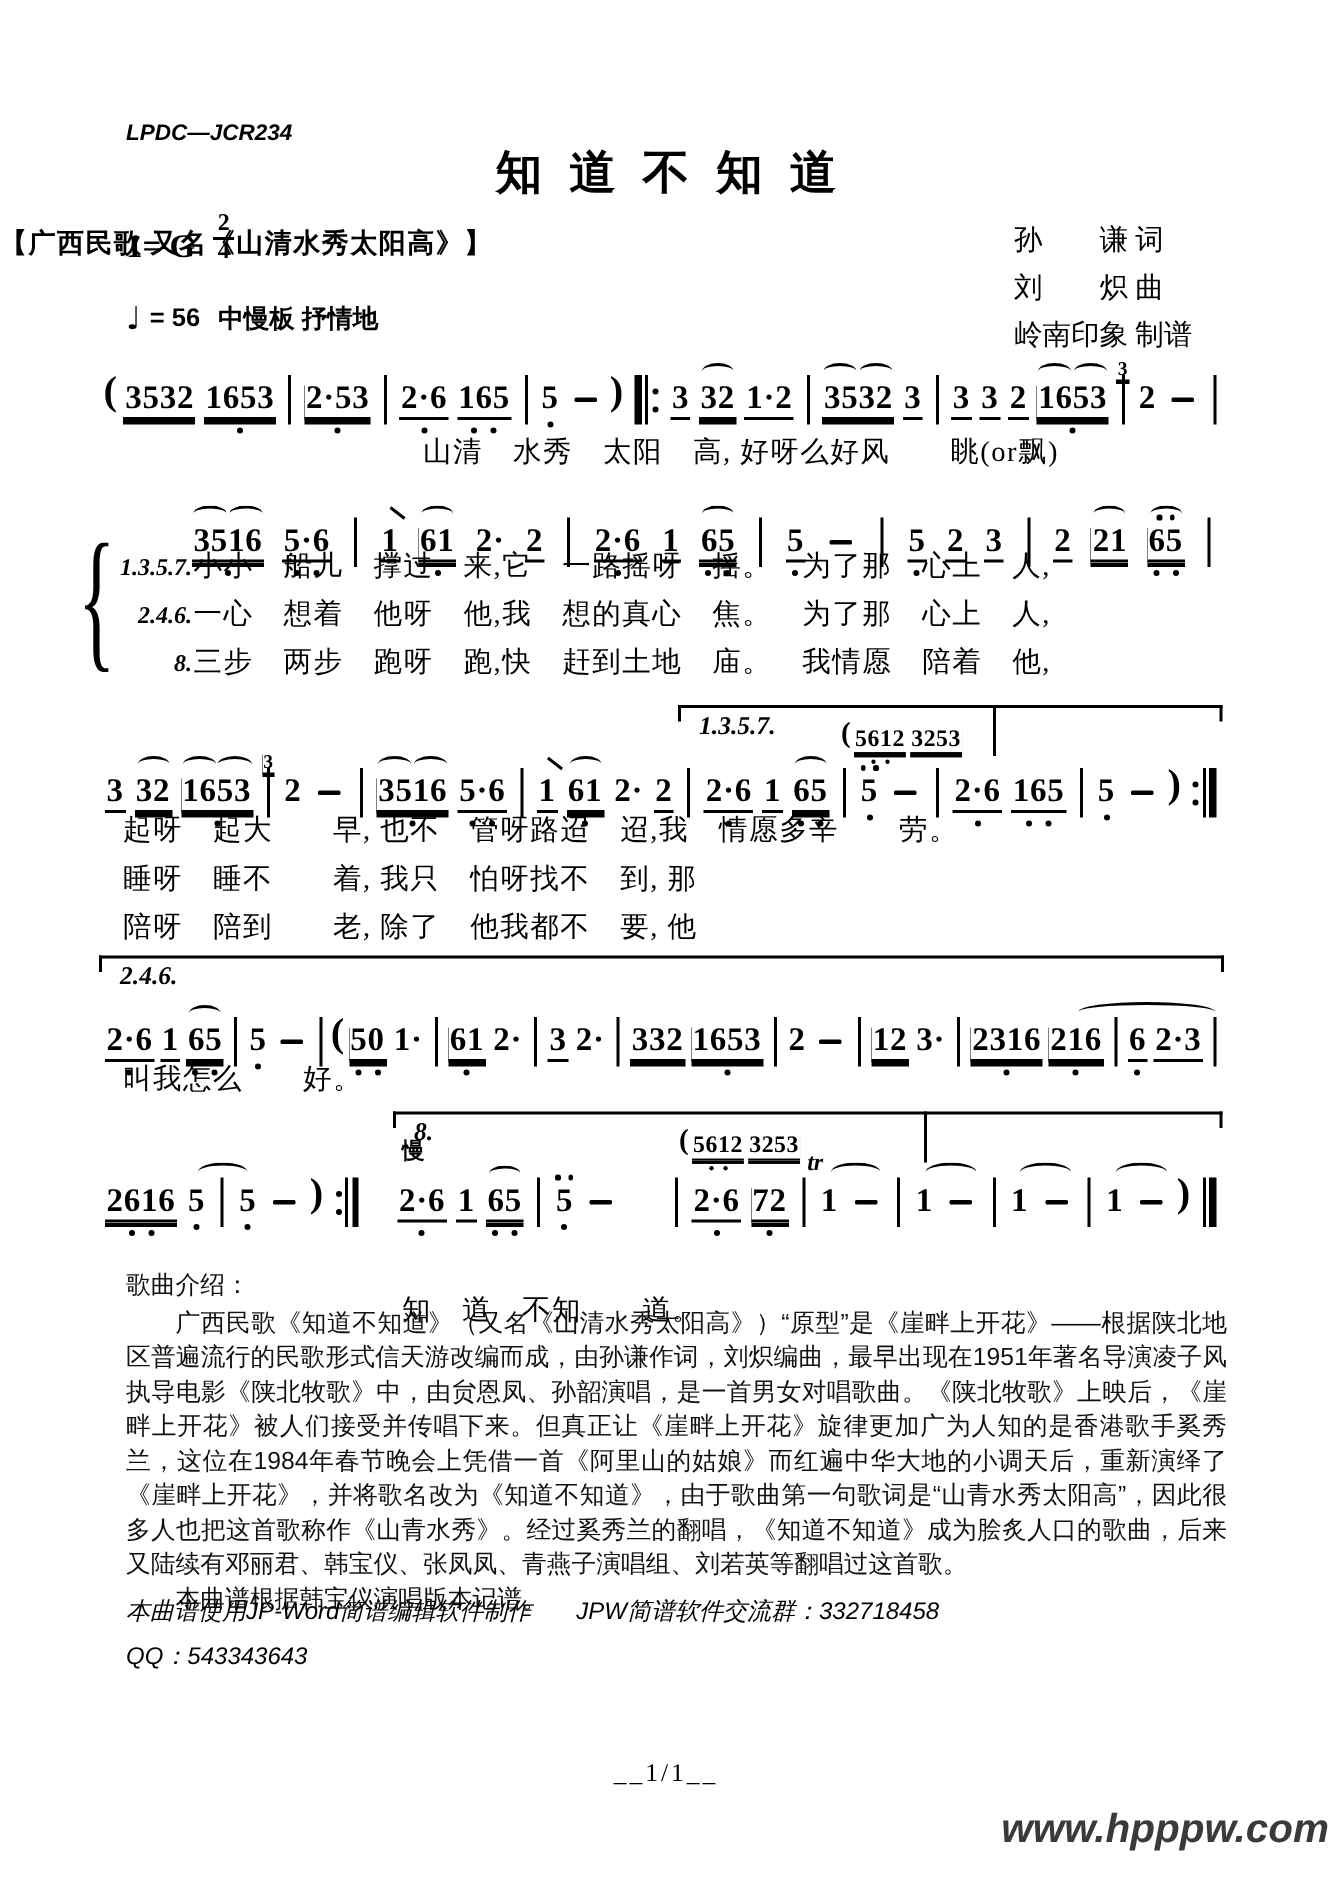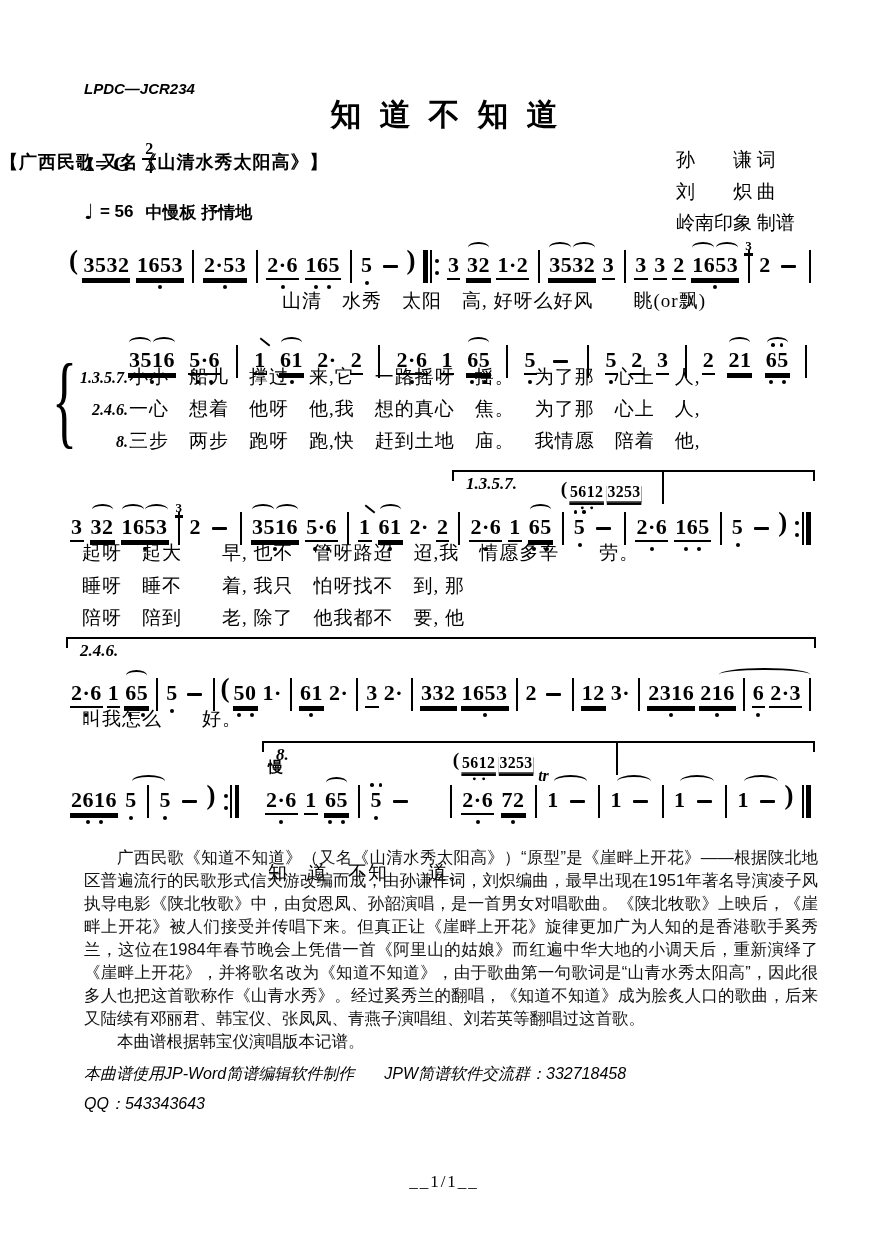--- a/index.html
+++ b/index.html
@@ -735,26 +735,28 @@
         </span>
         <span class="tok n">
           <span class="num u2">3253</span>
         </span>
       </div>
       <div class="vline" style="left: 616px; top: 741px; height: 34px;"></div>
       <div class="lyric-line" style="left: 268px; top: 860px; font-family: Liberation Serif, serif;"><span class="lyric-text">知　道　不知　　道。</span></div>
     </div>
 
   <div class="intro">
+    <div class="intro-heading">歌曲介绍：</div>
     <p>广西民歌《知道不知道》（又名《山清水秀太阳高》）“原型”是《崖畔上开花》——根据陕北地区普遍流行的民歌形式信天游改编而成，由孙谦作词，刘炽编曲，最早出现在1951年著名导演凌子风执导电影《陕北牧歌》中，由贠恩凤、孙韶演唱，是一首男女对唱歌曲。《陕北牧歌》上映后，《崖畔上开花》被人们接受并传唱下来。但真正让《崖畔上开花》旋律更加广为人知的是香港歌手奚秀兰，这位在1984年春节晚会上凭借一首《阿里山的姑娘》而红遍中华大地的小调天后，重新演绎了《崖畔上开花》，并将歌名改为《知道不知道》，由于歌曲第一句歌词是“山青水秀太阳高”，因此很多人也把这首歌称作《山青水秀》。经过奚秀兰的翻唱，《知道不知道》成为脍炙人口的歌曲，后来又陆续有邓丽君、韩宝仪、张凤凤、青燕子演唱组、刘若英等翻唱过这首歌。</p>
     <p>本曲谱根据韩宝仪演唱版本记谱。</p>
   </div>
 
   <div class="footline f1">
     <span>本曲谱使用JP-Word简谱编辑软件制作</span>
     <span>JPW简谱软件交流群：332718458</span>
   </div>
   <div class="footline f2">
     <span>QQ：543343643</span>
   </div>
 
   <div class="pageno">__1/1__</div>
+  <div class="watermark">www.hpppw.com</div>
 </div>
 
 </body></html>

